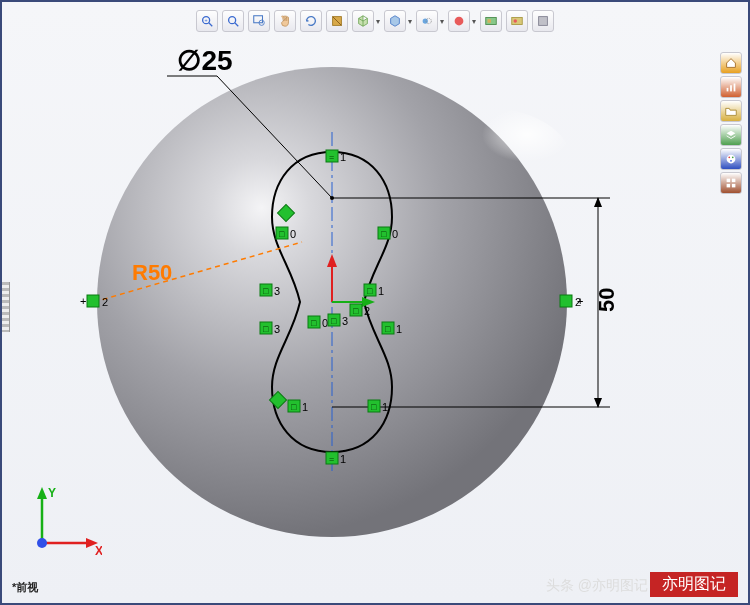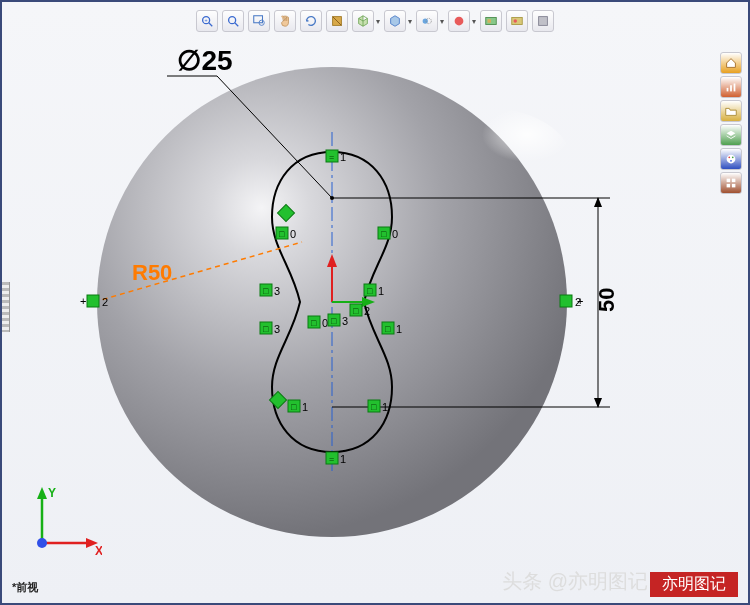--- a/index.html
+++ b/index.html
@@ -41,21 +41,21 @@
     z-index: 30;
   }
   .watermark-br {
     position: absolute; right: 10px; bottom: 6px;
     background: #c52424; color: #fff;
     padding: 2px 12px; font-size: 16px;
     z-index: 30;
   }
   .attribution {
     position: absolute; right: 100px; bottom: 8px;
-    color: #ddd; font-size: 20px;
+    color: #ddd; font-size: 14px;
     z-index: 29;
   }
   .triad {
     position: absolute; left: 20px; bottom: 40px;
     width: 80px; height: 80px;
     z-index: 30;
   }
   .peanut-profile { fill: none; stroke: #000; stroke-width: 2; }
   .sketch-marker {
     fill: #22c02e; stroke: #0a7a12; stroke-width: 1;

